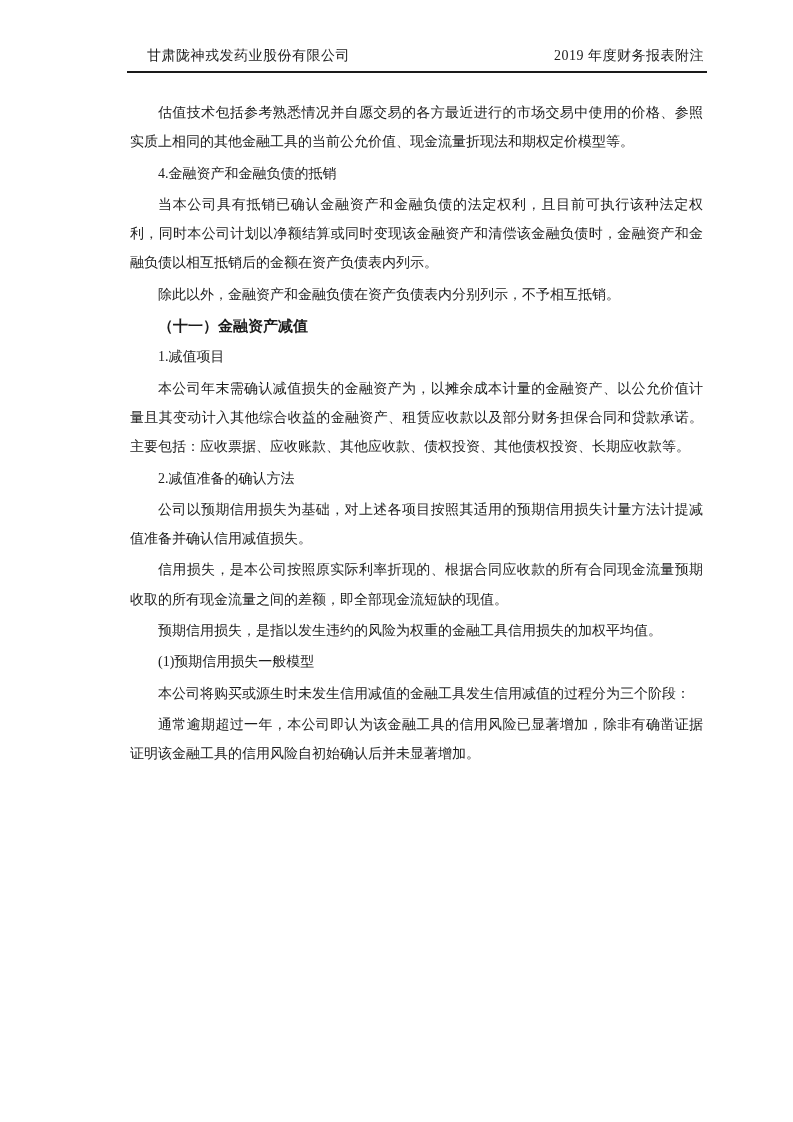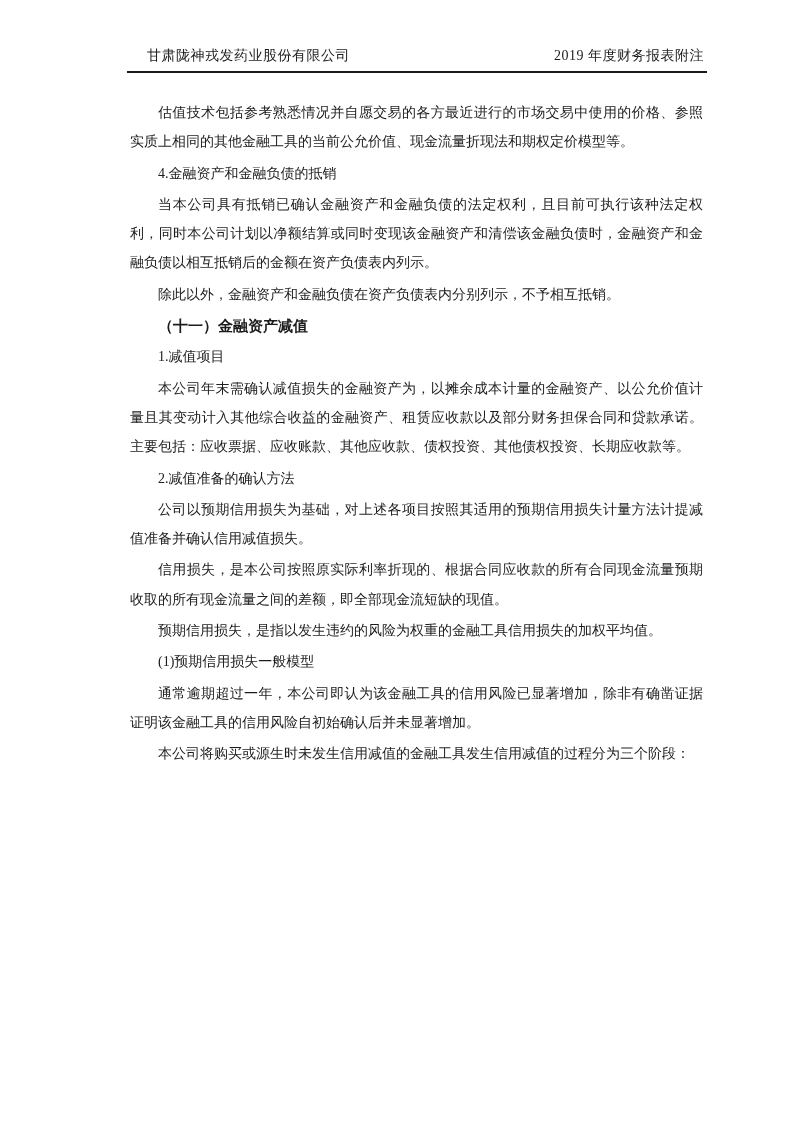--- a/index.html
+++ b/index.html
@@ -88,22 +88,22 @@
       <p>当本公司具有抵销已确认金融资产和金融负债的法定权利，且目前可执行该种法定权利，同时本公司计划以净额结算或同时变现该金融资产和清偿该金融负债时，金融资产和金融负债以相互抵销后的金额在资产负债表内列示。</p>
       <p>除此以外，金融资产和金融负债在资产负债表内分别列示，不予相互抵销。</p>
       <p class="para-bold">（十一）金融资产减值</p>
       <p>1.减值项目</p>
       <p>本公司年末需确认减值损失的金融资产为，以摊余成本计量的金融资产、以公允价值计量且其变动计入其他综合收益的金融资产、租赁应收款以及部分财务担保合同和贷款承诺。主要包括：应收票据、应收账款、其他应收款、债权投资、其他债权投资、长期应收款等。</p>
       <p>2.减值准备的确认方法</p>
       <p>公司以预期信用损失为基础，对上述各项目按照其适用的预期信用损失计量方法计提减值准备并确认信用减值损失。</p>
       <p>信用损失，是本公司按照原实际利率折现的、根据合同应收款的所有合同现金流量预期收取的所有现金流量之间的差额，即全部现金流短缺的现值。</p>
       <p>预期信用损失，是指以发生违约的风险为权重的金融工具信用损失的加权平均值。</p>
       <p>(1)预期信用损失一般模型</p>
+      <p>本公司将购买或源生时未发生信用减值的金融工具发生信用减值的过程分为三个阶段：</p>
       <p>通常逾期超过一年，本公司即认为该金融工具的信用风险已显著增加，除非有确凿证据证明该金融工具的信用风险自初始确认后并未显著增加。</p>
-      <p>本公司将购买或源生时未发生信用减值的金融工具发生信用减值的过程分为三个阶段：</p>
     </div>
 
   <div class="page-number">31</div>
 
   <div class="cninfo">
     <div class="brand-row">
       <span class="brand">cninfo</span>
       <svg class="swirl" viewBox="0 0 24 24">
         <path d="M3.5,13.5 A8.5,8.5 0 0 1 17.5,4.5 L13.2,8.8 A4.2,4.2 0 0 0 7.2,14.2 Z" fill="#9b9b9b"></path>
         <path d="M20.5,10.5 A8.5,8.5 0 0 1 6.5,19.5 L10.8,15.2 A4.2,4.2 0 0 0 16.8,9.8 Z" fill="#9b9b9b"></path>

